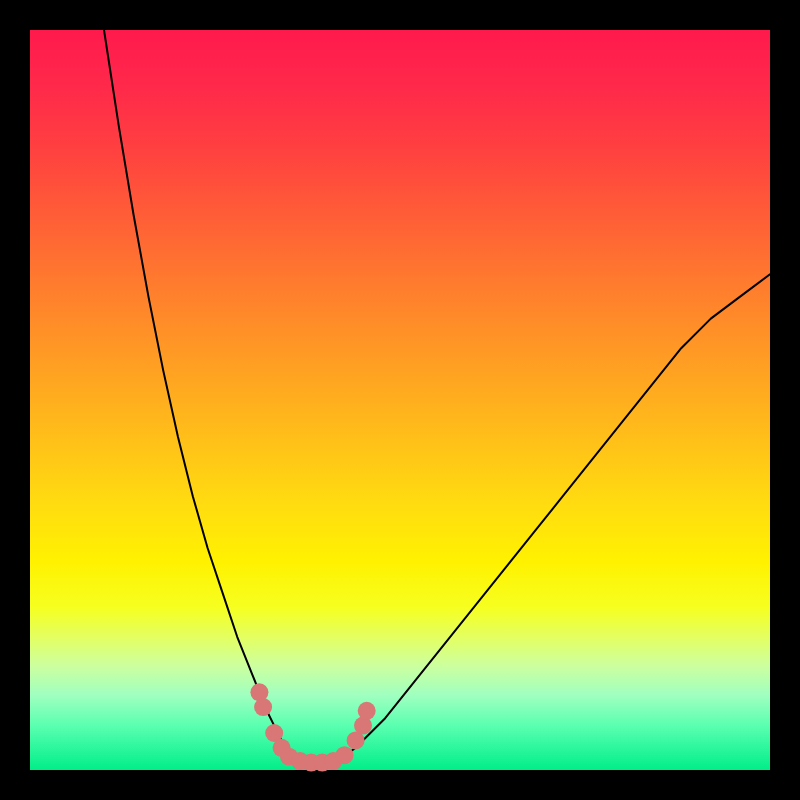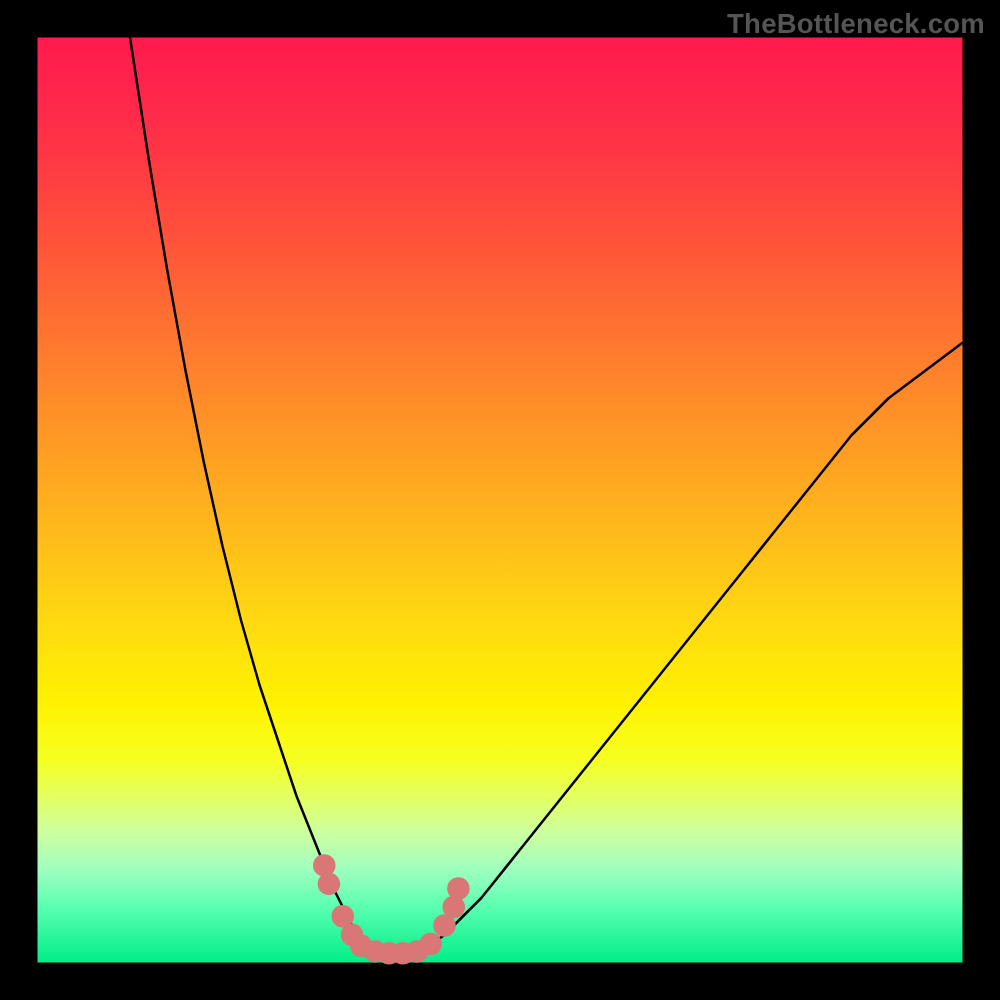--- a/index.html
+++ b/index.html
@@ -81,14 +81,13 @@
           <circle cx="281.20" cy="732.60" r="9" fill="#d97676"></circle>
           <circle cx="292.30" cy="732.60" r="9" fill="#d97676"></circle>
           <circle cx="303.40" cy="731.12" r="9" fill="#d97676"></circle>
           <circle cx="314.50" cy="725.20" r="9" fill="#d97676"></circle>
           <circle cx="325.60" cy="710.40" r="9" fill="#d97676"></circle>
           <circle cx="333.00" cy="695.60" r="9" fill="#d97676"></circle>
           <circle cx="336.70" cy="680.80" r="9" fill="#d97676"></circle>
         </g>
     </svg>
   </div>
-  <div class="watermark">TheBottleneck.com</div>
 </div>
 
 </body></html>

